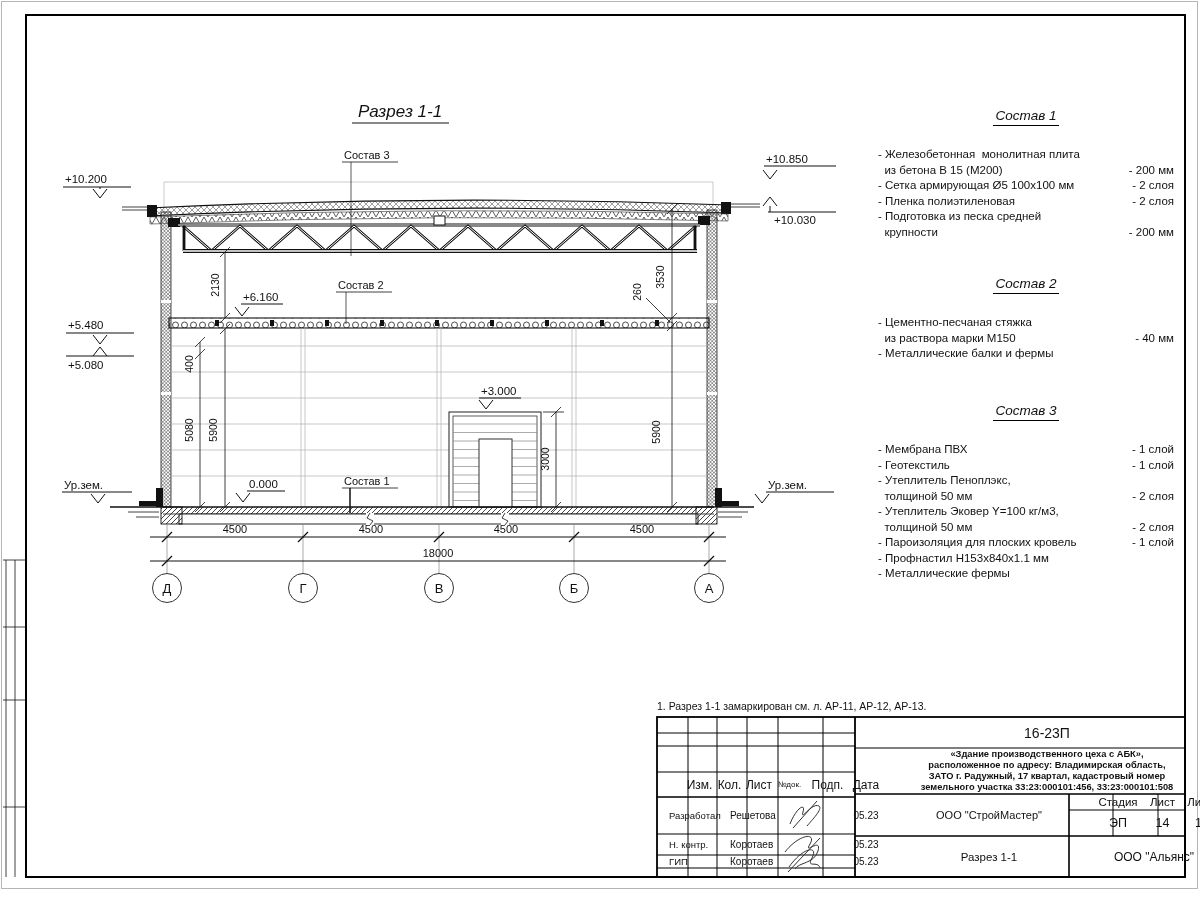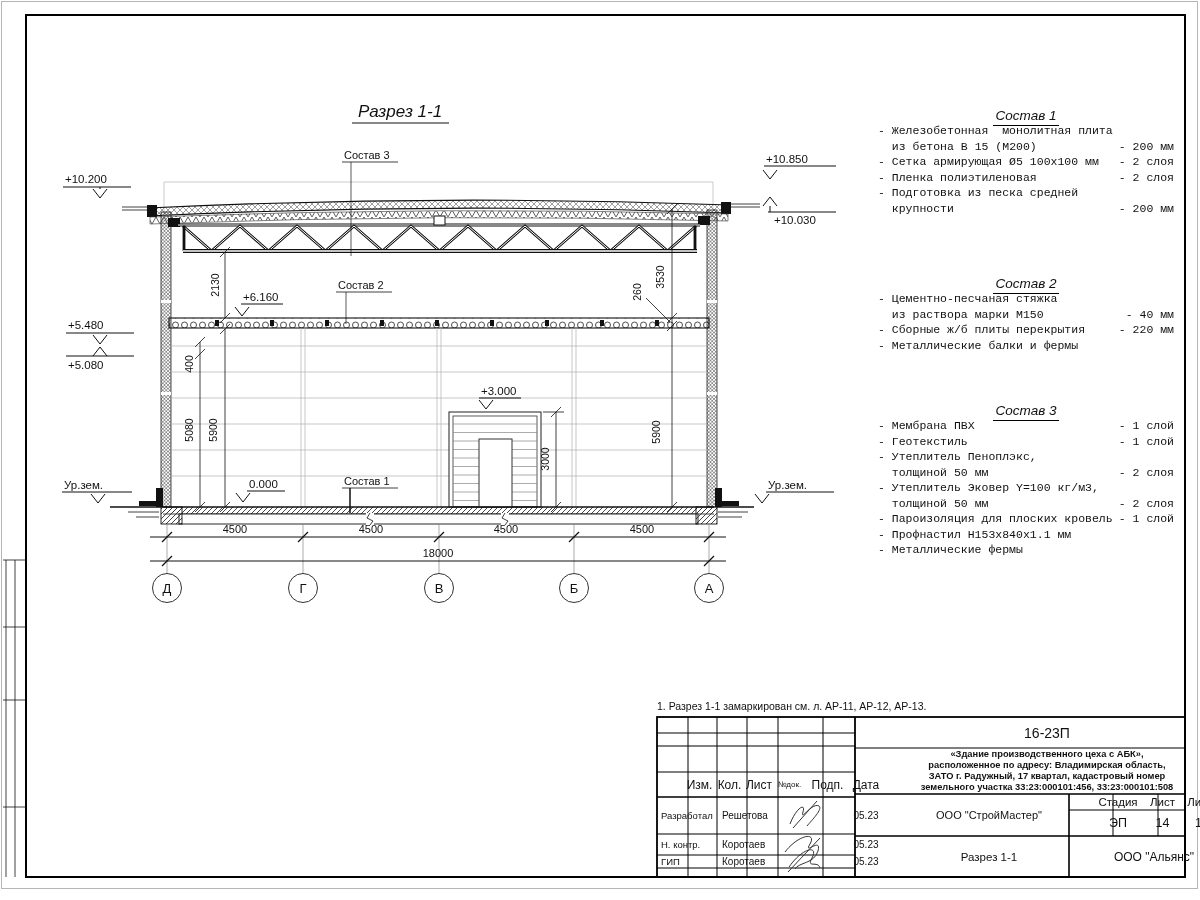--- a/index.html
+++ b/index.html
@@ -3,28 +3,28 @@
 <meta charset="utf-8">
 <style>
   html,body{margin:0;padding:0;background:#fff;}
   #sheet{position:relative;width:1200px;height:900px;background:#fff;overflow:hidden;
          font-family:"Liberation Sans",sans-serif;color:#111;}
   svg.draw{position:absolute;left:0;top:0;}
   svg.draw text{font-family:"Liberation Sans",sans-serif;fill:#111;}
   .panel{position:absolute;left:878px;width:296px;}
   .ptitle{text-align:center;font-style:italic;font-size:13.5px;}
   .ptitle span{border-bottom:1px solid #000;padding:0 3px 2px;}
-  .plist{font-family:Liberation Mono, monospace;}
+  .plist{margin-top:24px;}
   .prow{display:flex;justify-content:space-between;align-items:flex-end;
         line-height:15.5px;font-size:11.5px;}
   .n{white-space:pre-wrap;}
   .v{white-space:nowrap;margin-left:4px;}
   .cell{position:absolute;display:flex;align-items:center;justify-content:center;
         font-size:11px;overflow:visible;white-space:nowrap;padding-left:27px;}
-  .cell.left{justify-content:flex-start;padding-left:3px;}
+  .cell.left{justify-content:flex-start;padding-left:11px;}
   .multi{white-space:pre-line;text-align:center;line-height:11.2px;font-weight:bold;}
   .note{position:absolute;font-size:10.5px;}
 </style>
 </head>
 <body>
 
 <div id="sheet">
 
 <svg class="draw" width="1200" height="900" viewBox="0 0 1200 900">
   <defs>
@@ -354,24 +354,20 @@
 
 <div class="panel" style="top:276px">
   <div class="ptitle"><span>Состав 2</span></div>
   <div class="plist">
     <div class="prow">
           <span class="n">- Цементно-песчаная стяжка
   из раствора марки М150</span>
           <span class="v">- 40 мм</span>
         </div>
     <div class="prow">
-          <span class="n">- Сборные ж/б плиты перекрытия</span>
-          <span class="v">- 220 мм</span>
-        </div>
-    <div class="prow">
           <span class="n">- Металлические балки и фермы</span>
           <span class="v"></span>
         </div>
   </div>
 </div>
 
 <div class="panel" style="top:403px">
   <div class="ptitle"><span>Состав 3</span></div>
   <div class="plist">
     <div class="prow">

